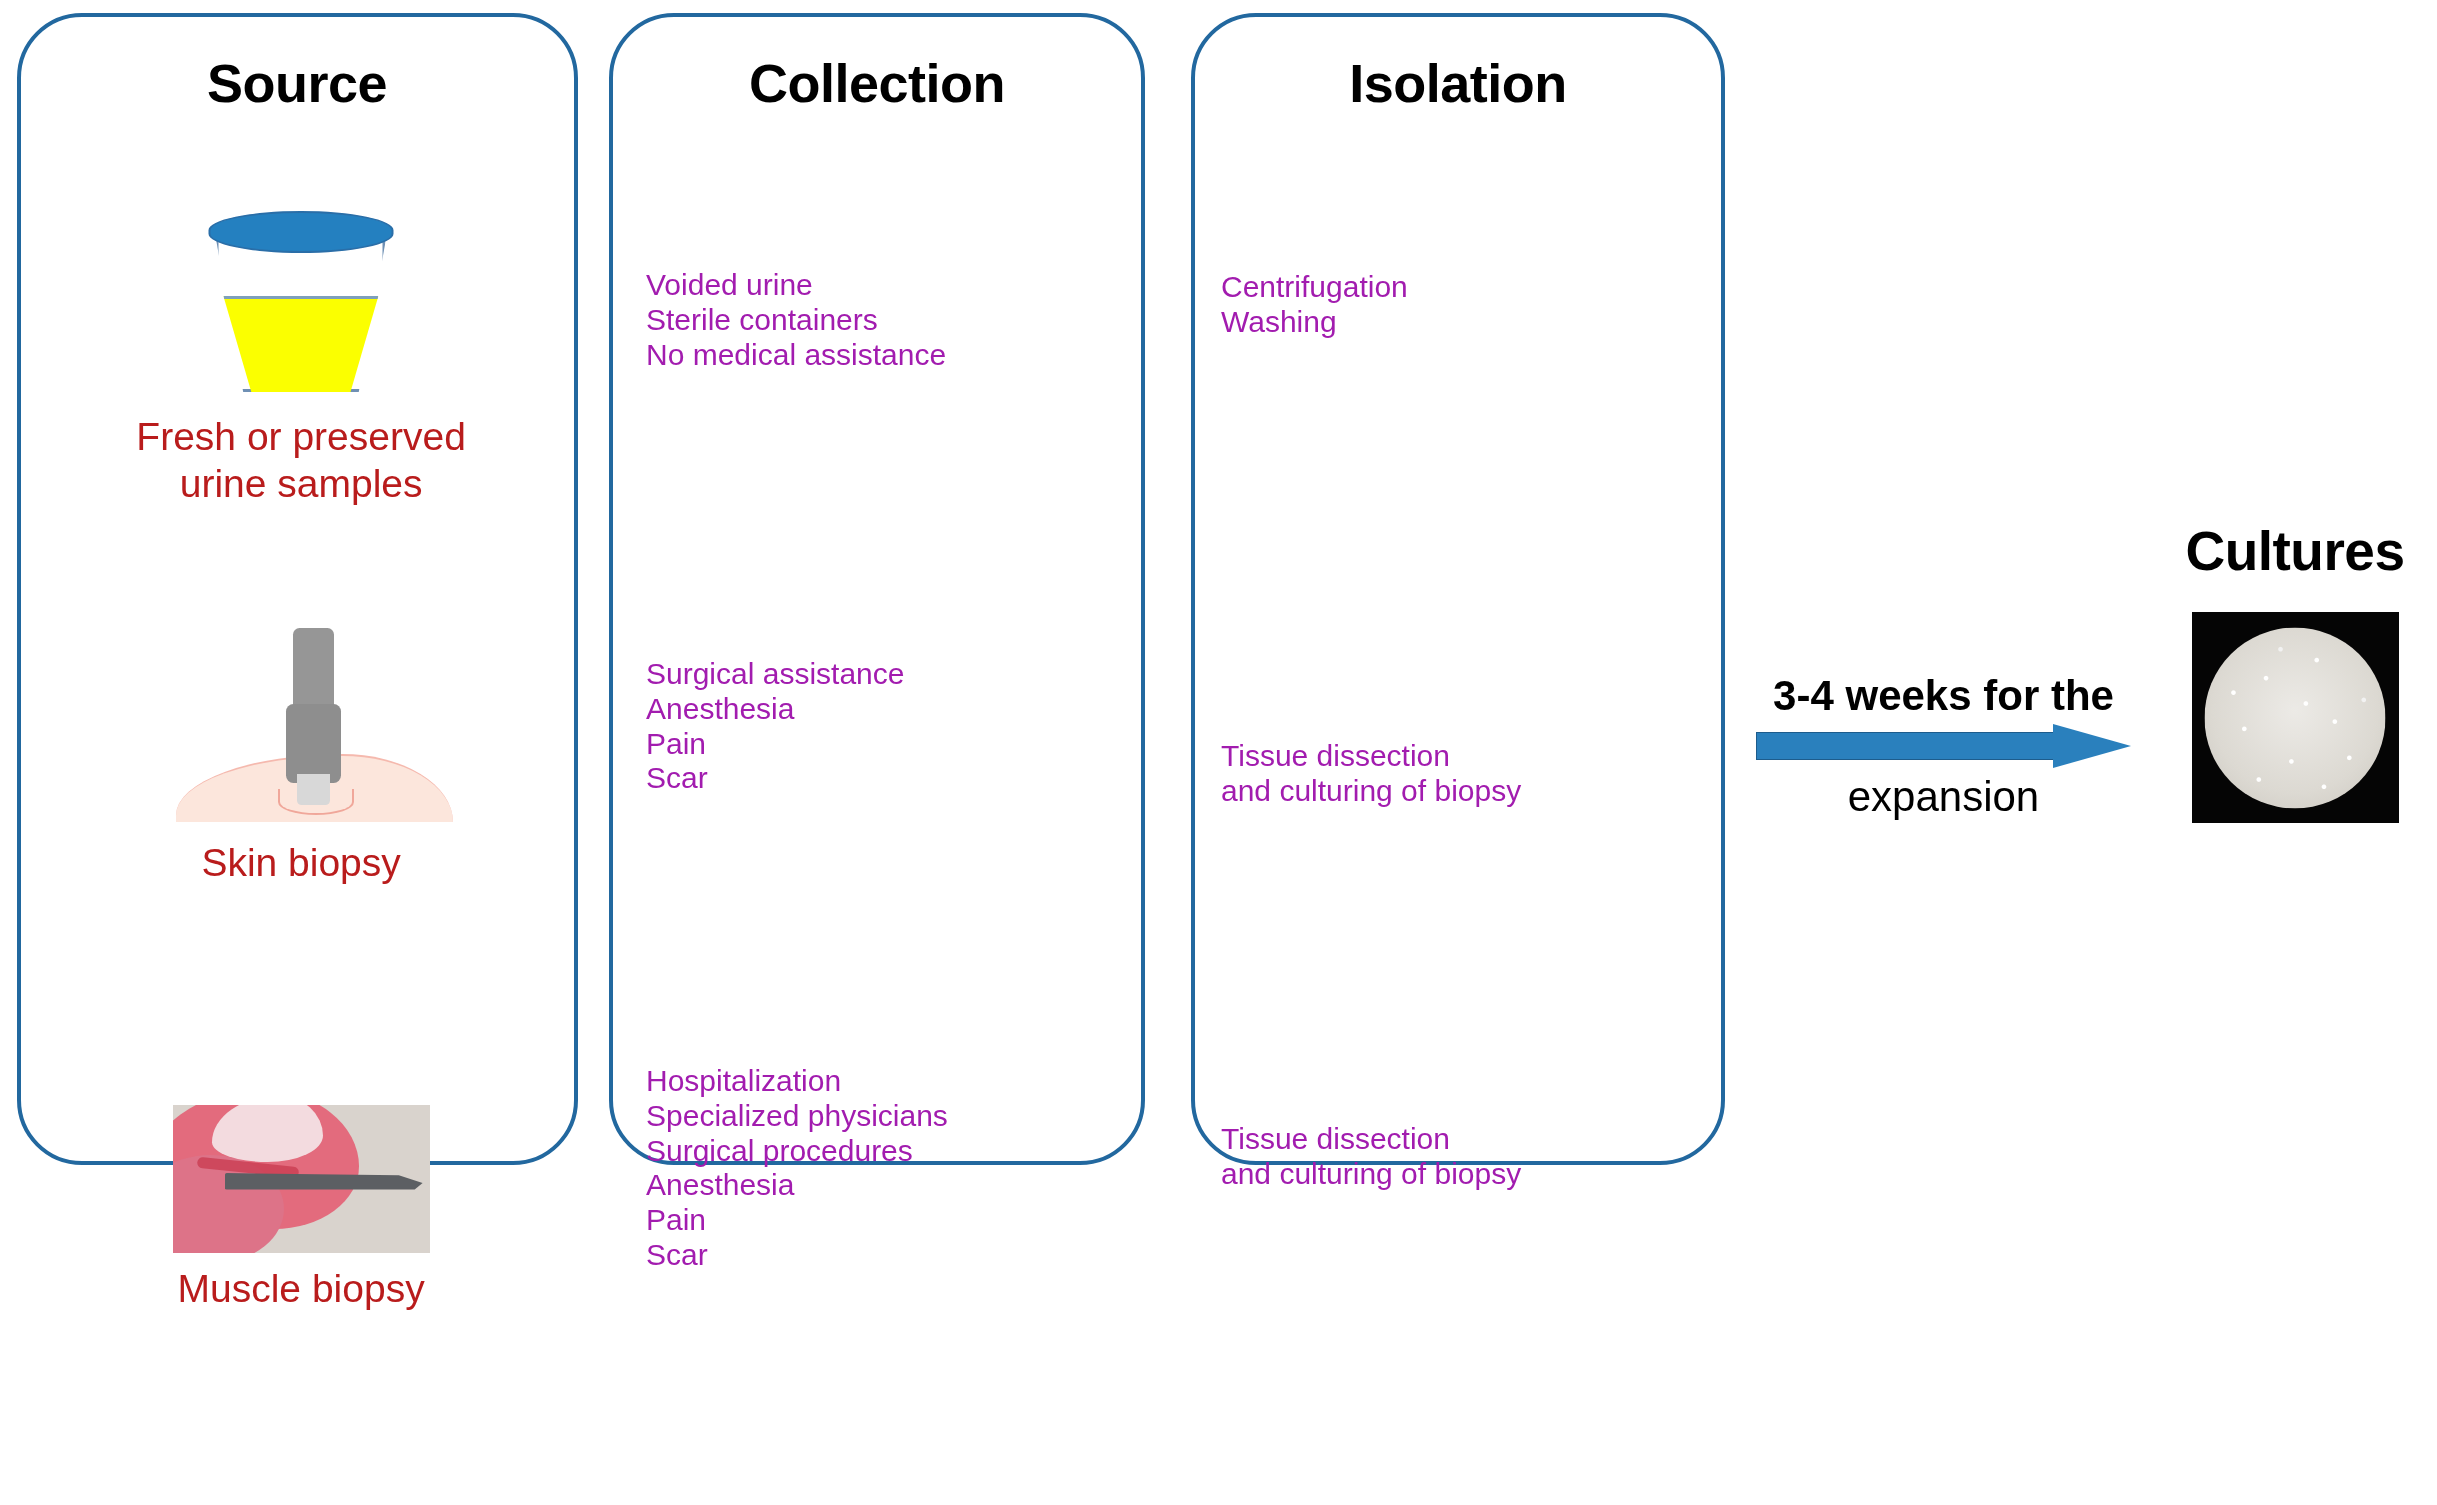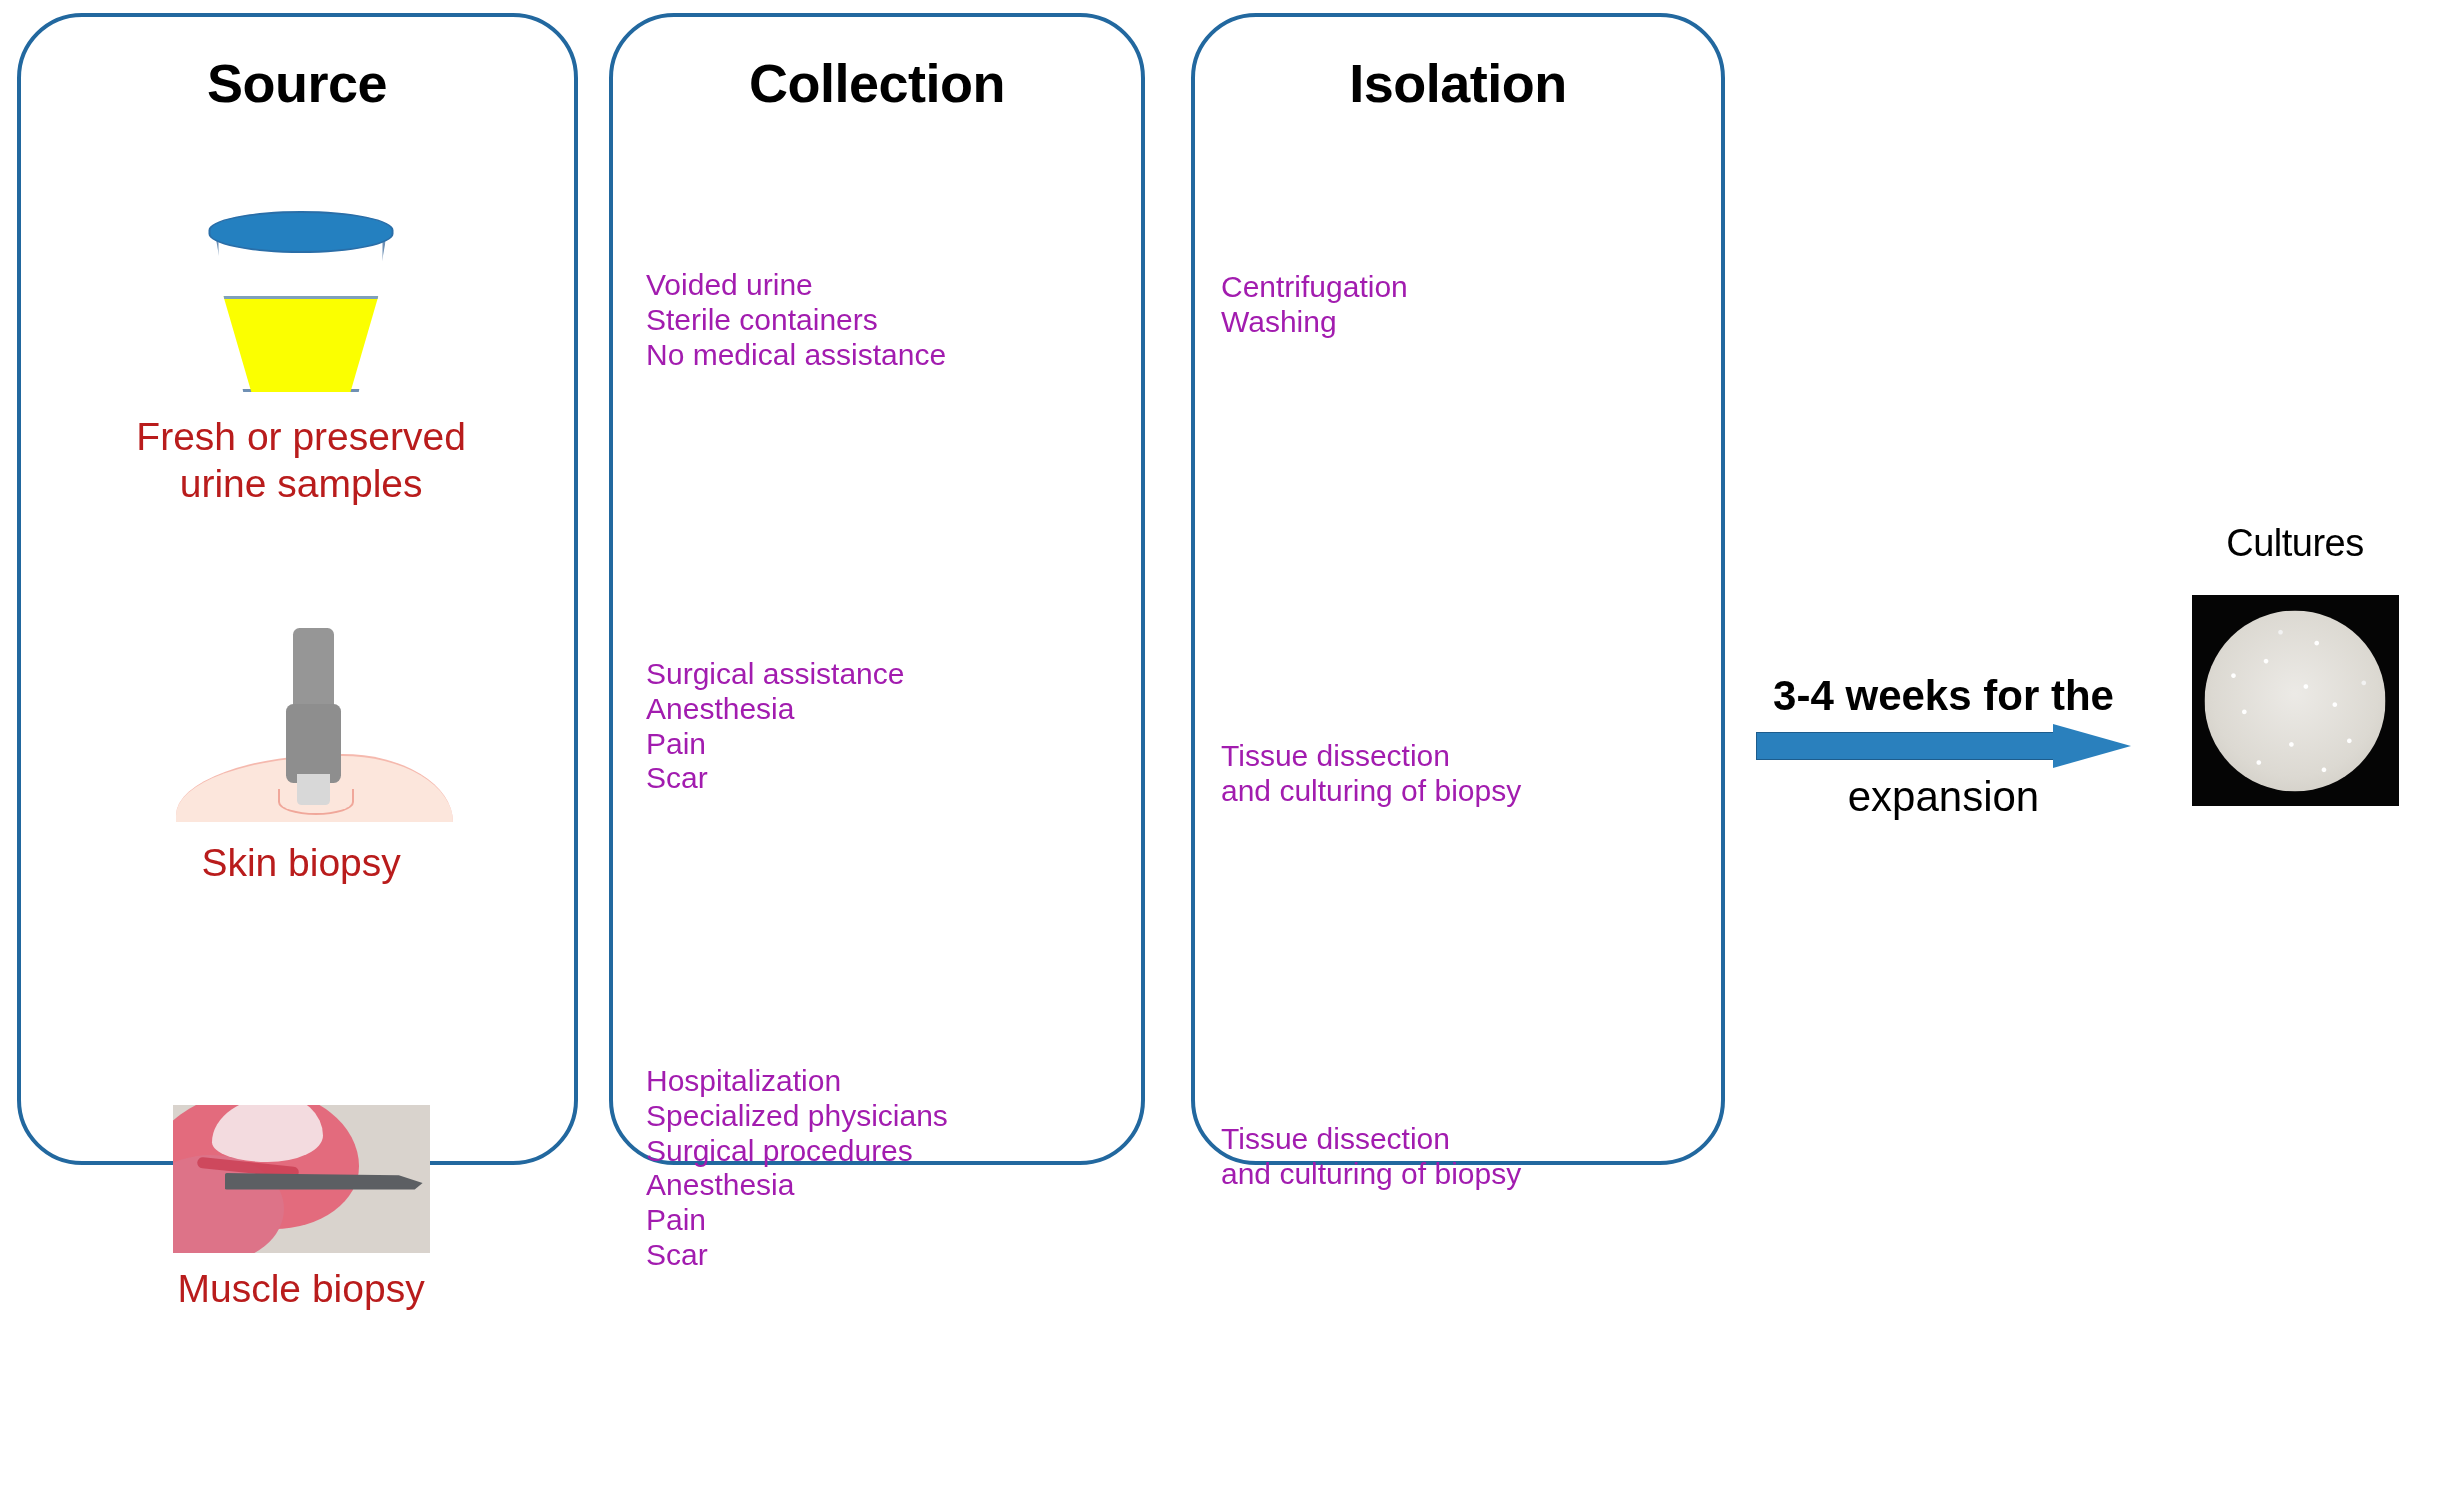--- a/index.html
+++ b/index.html
@@ -275,22 +275,22 @@
 
   
   #cultures-group {
     position: absolute;
     left: 2152px;
     top: 524px;
     width: 286px;
     text-align: center;
   }
   #cultures-title {
-    font-size: 38px;
-    font-weight: normal;
+    font-size: 55px;
+    font-weight: bold;
     line-height: 1;
     letter-spacing: -0.5px;
   }
   .photo-culture {
     position: relative;
     width: 207px;
     height: 211px;
     margin: 33px auto 0;
     background: #050505;
     overflow: hidden;

